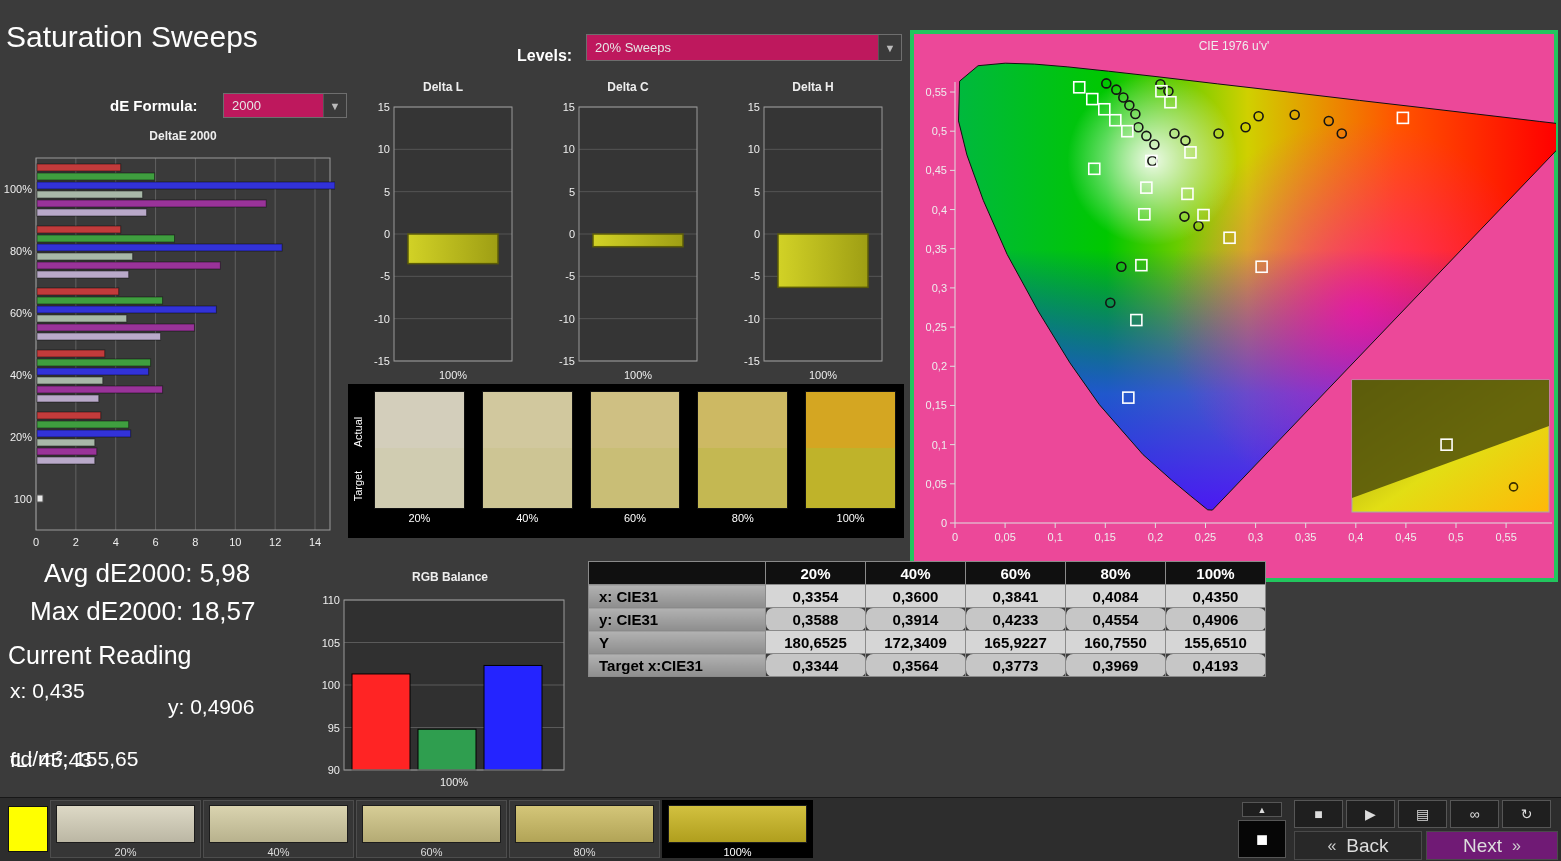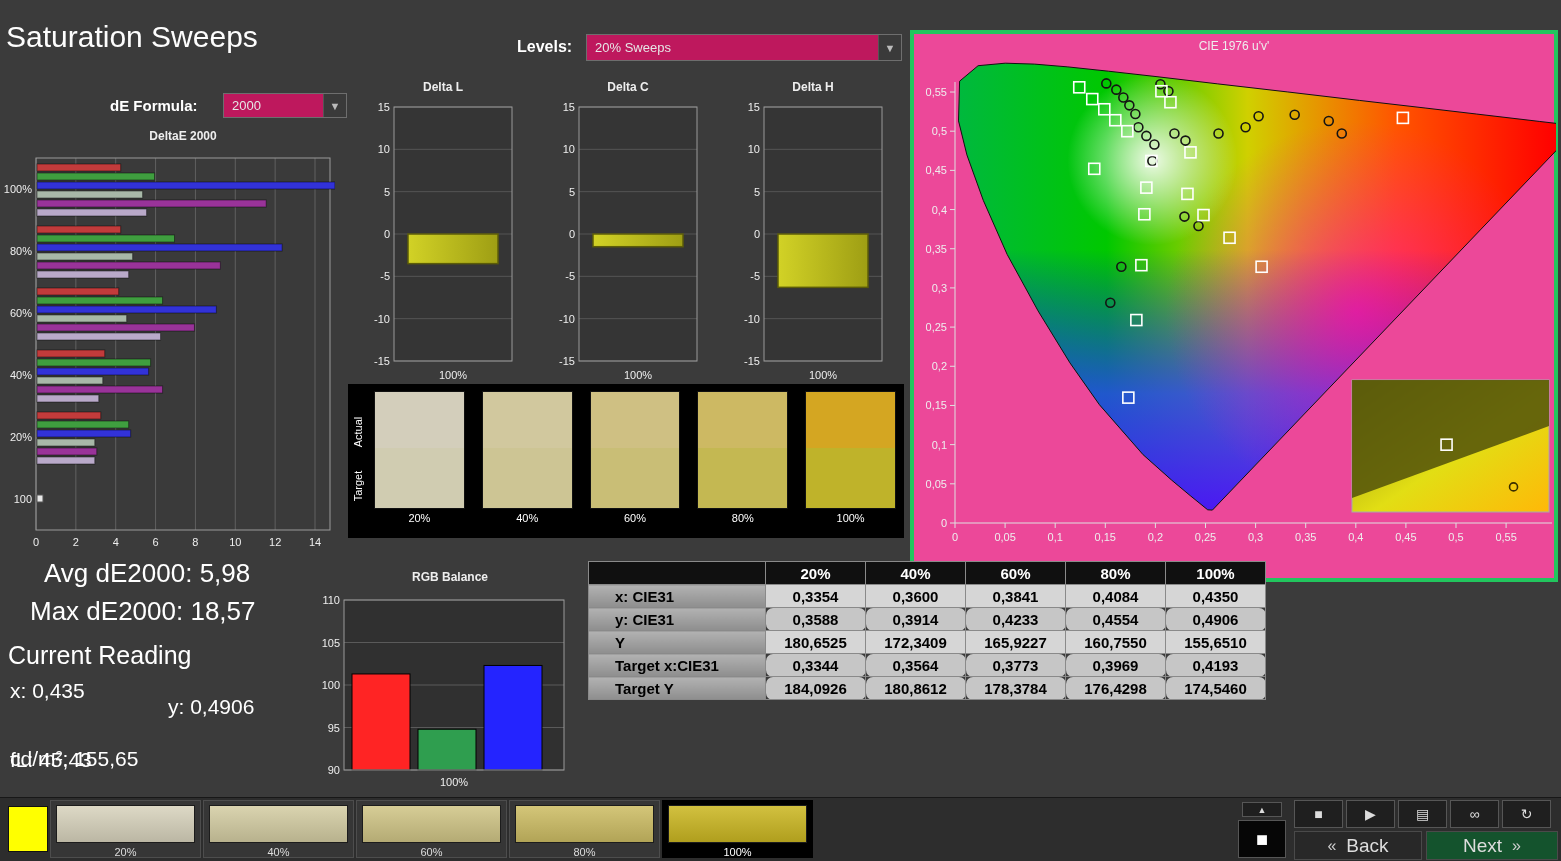--- a/index.html
+++ b/index.html
@@ -1,21 +1,21 @@
 <!DOCTYPE html>
 <html><head>
 <meta charset="utf-8">
 <style>
   html,body{margin:0;padding:0;background:#2a2a2a;}
   #app{position:relative;width:1561px;height:861px;background:#3b3b3b;overflow:hidden;
        font-family:"Liberation Sans",sans-serif;color:#f0f0f0;}
   .abs{position:absolute;}
   #page-title{left:6px;top:20px;font-size:30px;color:#fdfdfd;}
   .ctl-label{font-weight:bold;color:#fff;}
-  #levels-label{left:517px;top:38px;font-size:16px;}
+  #levels-label{left:517px;top:47px;font-size:16px;}
   #deformula-label{left:110px;top:97px;font-size:15px;}
   .dropdown{background:#be185d;border:1px solid #6e6e6e;box-sizing:border-box;
             display:flex;align-items:center;color:#e6e6e6;font-size:13px;}
   .dropdown .dd-text{flex:1;padding:0 8px;white-space:nowrap;overflow:hidden;}
   .dropdown .dd-arrow{width:22px;text-align:center;color:#bbb;font-size:11px;border-left:1px solid #555;
             background:#3a3a3a;align-self:stretch;display:flex;align-items:center;justify-content:center;}
   #levels-select{left:586px;top:34px;width:316px;height:27px;}
   #deformula-select{left:223px;top:93px;width:124px;height:25px;}
   .chart-title{font-size:12px;color:#eee;text-align:center;font-weight:bold;}
   #deltae-title{left:35px;top:129px;width:296px;}
@@ -47,21 +47,21 @@
   #cr-y{left:168px;top:679px;margin-top:16px;}
   #cr-fl{left:10px;top:716px;margin-top:32px;}
   #cr-cd{left:10px;top:747px;}
   
   #data-table{position:absolute;left:588px;top:561px;border-collapse:collapse;font-size:15px;
               color:#000;}
   #data-table th,#data-table td{border:1px solid #8a8a8a;height:23px;padding:0 6px;box-sizing:border-box;}
   #data-table thead th{background:#101010;color:#fff;font-weight:bold;text-align:center;width:100px;}
   #data-table thead th.corner{width:177px;}
   #data-table tbody th{background:linear-gradient(#b2b2b2,#8e8e8e);color:#000;font-weight:bold;
-              text-align:left;padding-left:26px;}
+              text-align:left;padding-left:10px;}
   #data-table td{text-align:center;font-weight:bold;}
   #data-table tr.odd td{background:#d6d6d6;}
   #data-table tr.even td{background:#c6c6c6;border-radius:7px;}
   
   #bottom-bar{left:0;top:797px;width:1561px;height:64px;background:#2d2d2d;border-top:1px solid #181818;}
   #ref-swatch{position:absolute;left:8px;top:8px;width:38px;height:44px;border:1px solid #111;}
   #bottom-swatches{position:absolute;left:50px;top:2px;display:flex;gap:2px;}
   .bsw{width:151px;height:58px;box-sizing:border-box;background:#363636;border:1px solid #4d4d4d;
        padding:4px 5px 0 5px;cursor:pointer;}
   .bsw.selected{background:#000;border-color:#000;}
@@ -71,21 +71,21 @@
   
   #transport{position:absolute;left:1232px;top:0;width:329px;height:64px;}
   .tbtn{position:absolute;background:#1f1f1f;border:1px solid #565656;color:#ddd;
         display:flex;align-items:center;justify-content:center;box-sizing:border-box;cursor:pointer;}
   #btn-up{left:10px;top:4px;width:40px;height:15px;font-size:9px;}
   #btn-square{left:6px;top:22px;width:48px;height:38px;font-size:20px;background:#060606;color:#fff;}
   #icon-row{position:absolute;left:62px;top:2px;display:flex;gap:3px;}
   .icon-btn{width:49px;height:28px;background:#1f1f1f;border:1px solid #565656;color:#ddd;
         display:flex;align-items:center;justify-content:center;font-size:14px;box-sizing:border-box;cursor:pointer;}
   #btn-back{left:62px;top:33px;width:128px;height:29px;font-size:19px;gap:10px;background:#282828;border-color:#4a4a4a;}
-  #btn-next{left:194px;top:33px;width:132px;height:29px;font-size:19px;gap:10px;background:#14532d;border-color:#4a4a4a;}
+  #btn-next{left:194px;top:33px;width:132px;height:29px;font-size:19px;gap:10px;background:#701a75;border-color:#4a4a4a;}
   .chev{font-size:16px;color:#cfcfcf;}
 </style>
 </head>
 <body>
 
 <div id="app">
 
   <div class="abs" id="page-title">Saturation Sweeps</div>
 
   <div class="abs ctl-label" id="levels-label">Levels:</div>
@@ -491,28 +491,20 @@
           <td>155,6510</td>
         </tr>
         <tr class="even">
           <th>Target x:CIE31</th>
           <td>0,3344</td>
           <td>0,3564</td>
           <td>0,3773</td>
           <td>0,3969</td>
           <td>0,4193</td>
         </tr>
-        <tr class="even">
-          <th>Target Y</th>
-          <td>184,0926</td>
-          <td>180,8612</td>
-          <td>178,3784</td>
-          <td>176,4298</td>
-          <td>174,5460</td>
-        </tr>
       </tbody>
   </table>
 
   <div class="abs" id="bottom-bar">
     <div id="ref-swatch" style="background: rgb(255, 255, 0);"></div>
     <div id="bottom-swatches">
         <div class="bsw">
           <div class="bsw-color" style="background: linear-gradient(rgba(255, 255, 255, 0.133), rgba(0, 0, 0, 0.133)), rgb(216, 211, 189);"></div>
           <div class="bsw-label">20%</div>
         </div>

